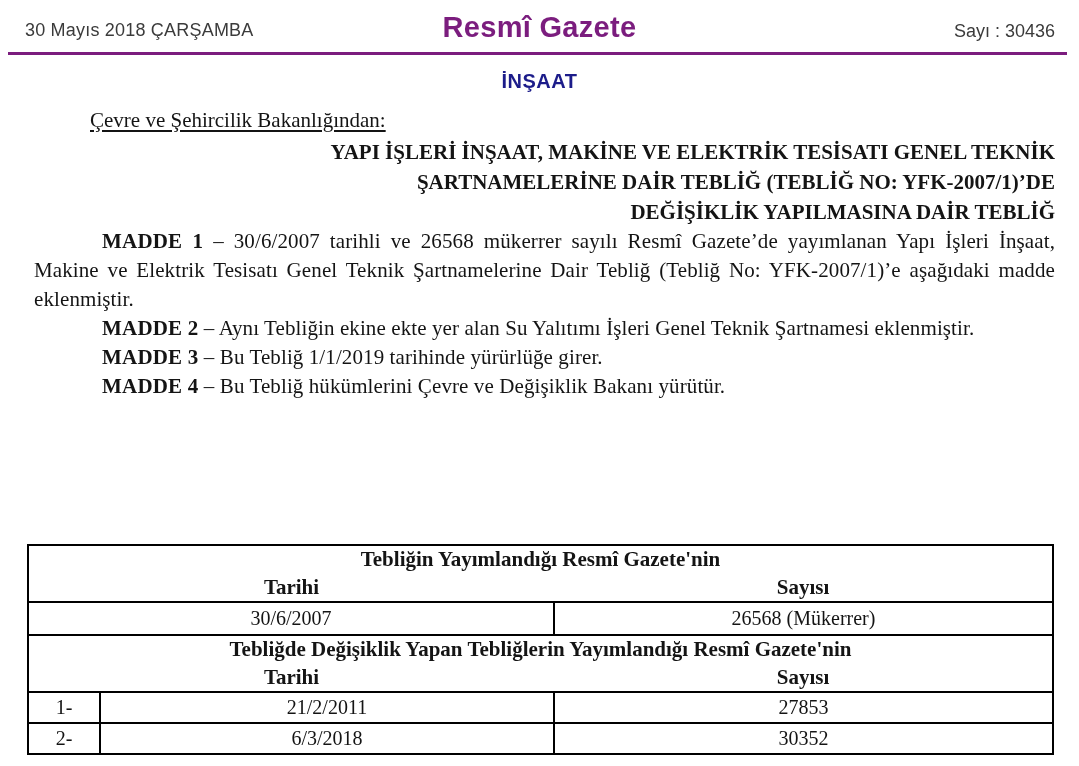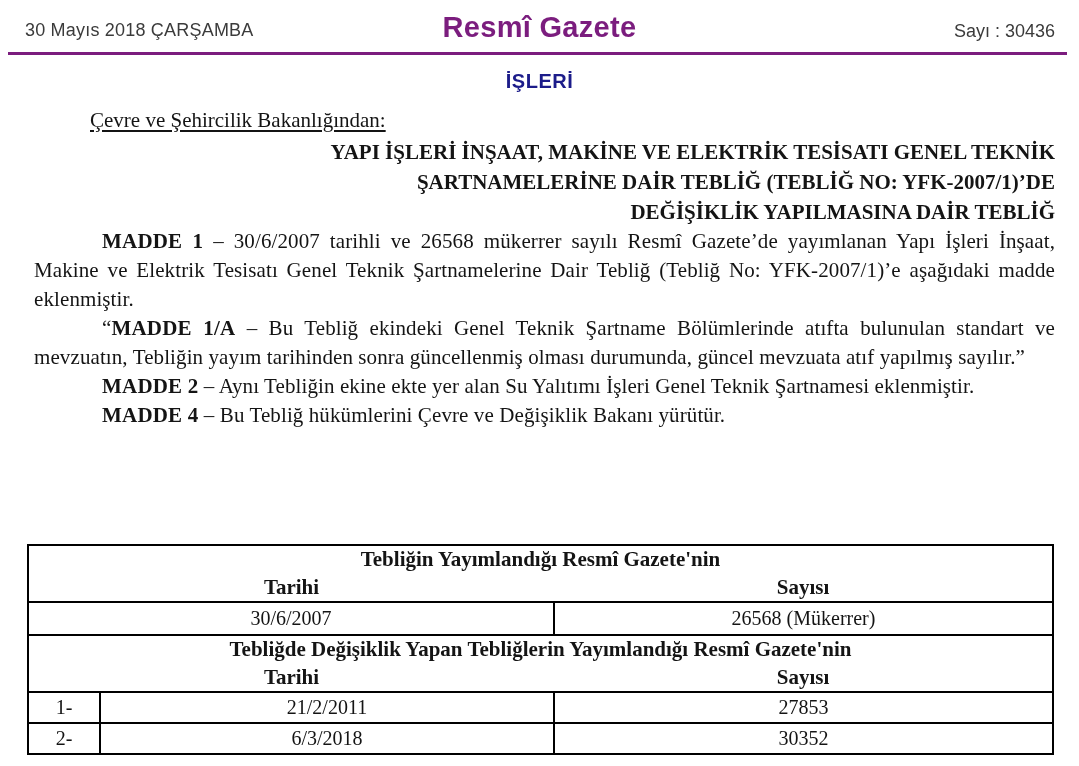--- a/index.html
+++ b/index.html
@@ -111,37 +111,37 @@
 </head>
 <body>
 
 <header class="masthead">
   <div class="masthead-date">30 Mayıs 2018 ÇARŞAMBA</div>
   <div class="masthead-title">Resmî Gazete</div>
   <div class="masthead-issue">Sayı : 30436</div>
 </header>
 <div class="masthead-rule"></div>
 
-<div class="section-heading">İŞLERİ</div>
+<div class="section-heading">İNŞAAT</div>
 
 <main class="article">
   <div class="ministry-line">Çevre ve Şehircilik Bakanlığından:</div>
 
   <div class="article-title">
     <div>YAPI İŞLERİ İNŞAAT, MAKİNE VE ELEKTRİK TESİSATI GENEL TEKNİK</div>
     <div>ŞARTNAMELERİNE DAİR TEBLİĞ (TEBLİĞ NO: YFK-2007/1)’DE</div>
     <div>DEĞİŞİKLİK YAPILMASINA DAİR TEBLİĞ</div>
   </div>
 
   <p class="para"><span></span><b>MADDE 1</b><span> – 30/6/2007 tarihli ve 26568 mükerrer sayılı Resmî Gazete’de yayımlanan Yapı İşleri İnşaat, Makine ve Elektrik Tesisatı Genel Teknik Şartnamelerine Dair Tebliğ (Tebliğ No: YFK-2007/1)’e aşağıdaki madde eklenmiştir.</span></p>
 
-  <p class="para"><span>“</span><b>MADDE 1/A</b><span> – Bu Tebliğ ekindeki Genel Teknik Şartname Bölümlerinde atıfta bulunulan standart ve mevzuatın, Tebliğin yayım tarihinden sonra güncellenmiş olması durumunda, güncel mevzuata atıf yapılmış sayılır.”</span></p>
 
   <p class="para"><span></span><b>MADDE 2</b><span> – Aynı Tebliğin ekine ekte yer alan Su Yalıtımı İşleri Genel Teknik Şartnamesi eklenmiştir.</span></p>
 
+  <p class="para"><span></span><b>MADDE 3</b><span> – Bu Tebliğ 1/1/2019 tarihinde yürürlüğe girer.</span></p>
 
   <p class="para"><span></span><b>MADDE 4</b><span> – Bu Tebliğ hükümlerini Çevre ve Değişiklik Bakanı yürütür.</span></p>
 </main>
 
 <div class="gazette-table-wrap">
   <table class="gazette">
     <colgroup>
       <col style="width:72px">
       <col style="width:454px">
       <col style="width:499px">

